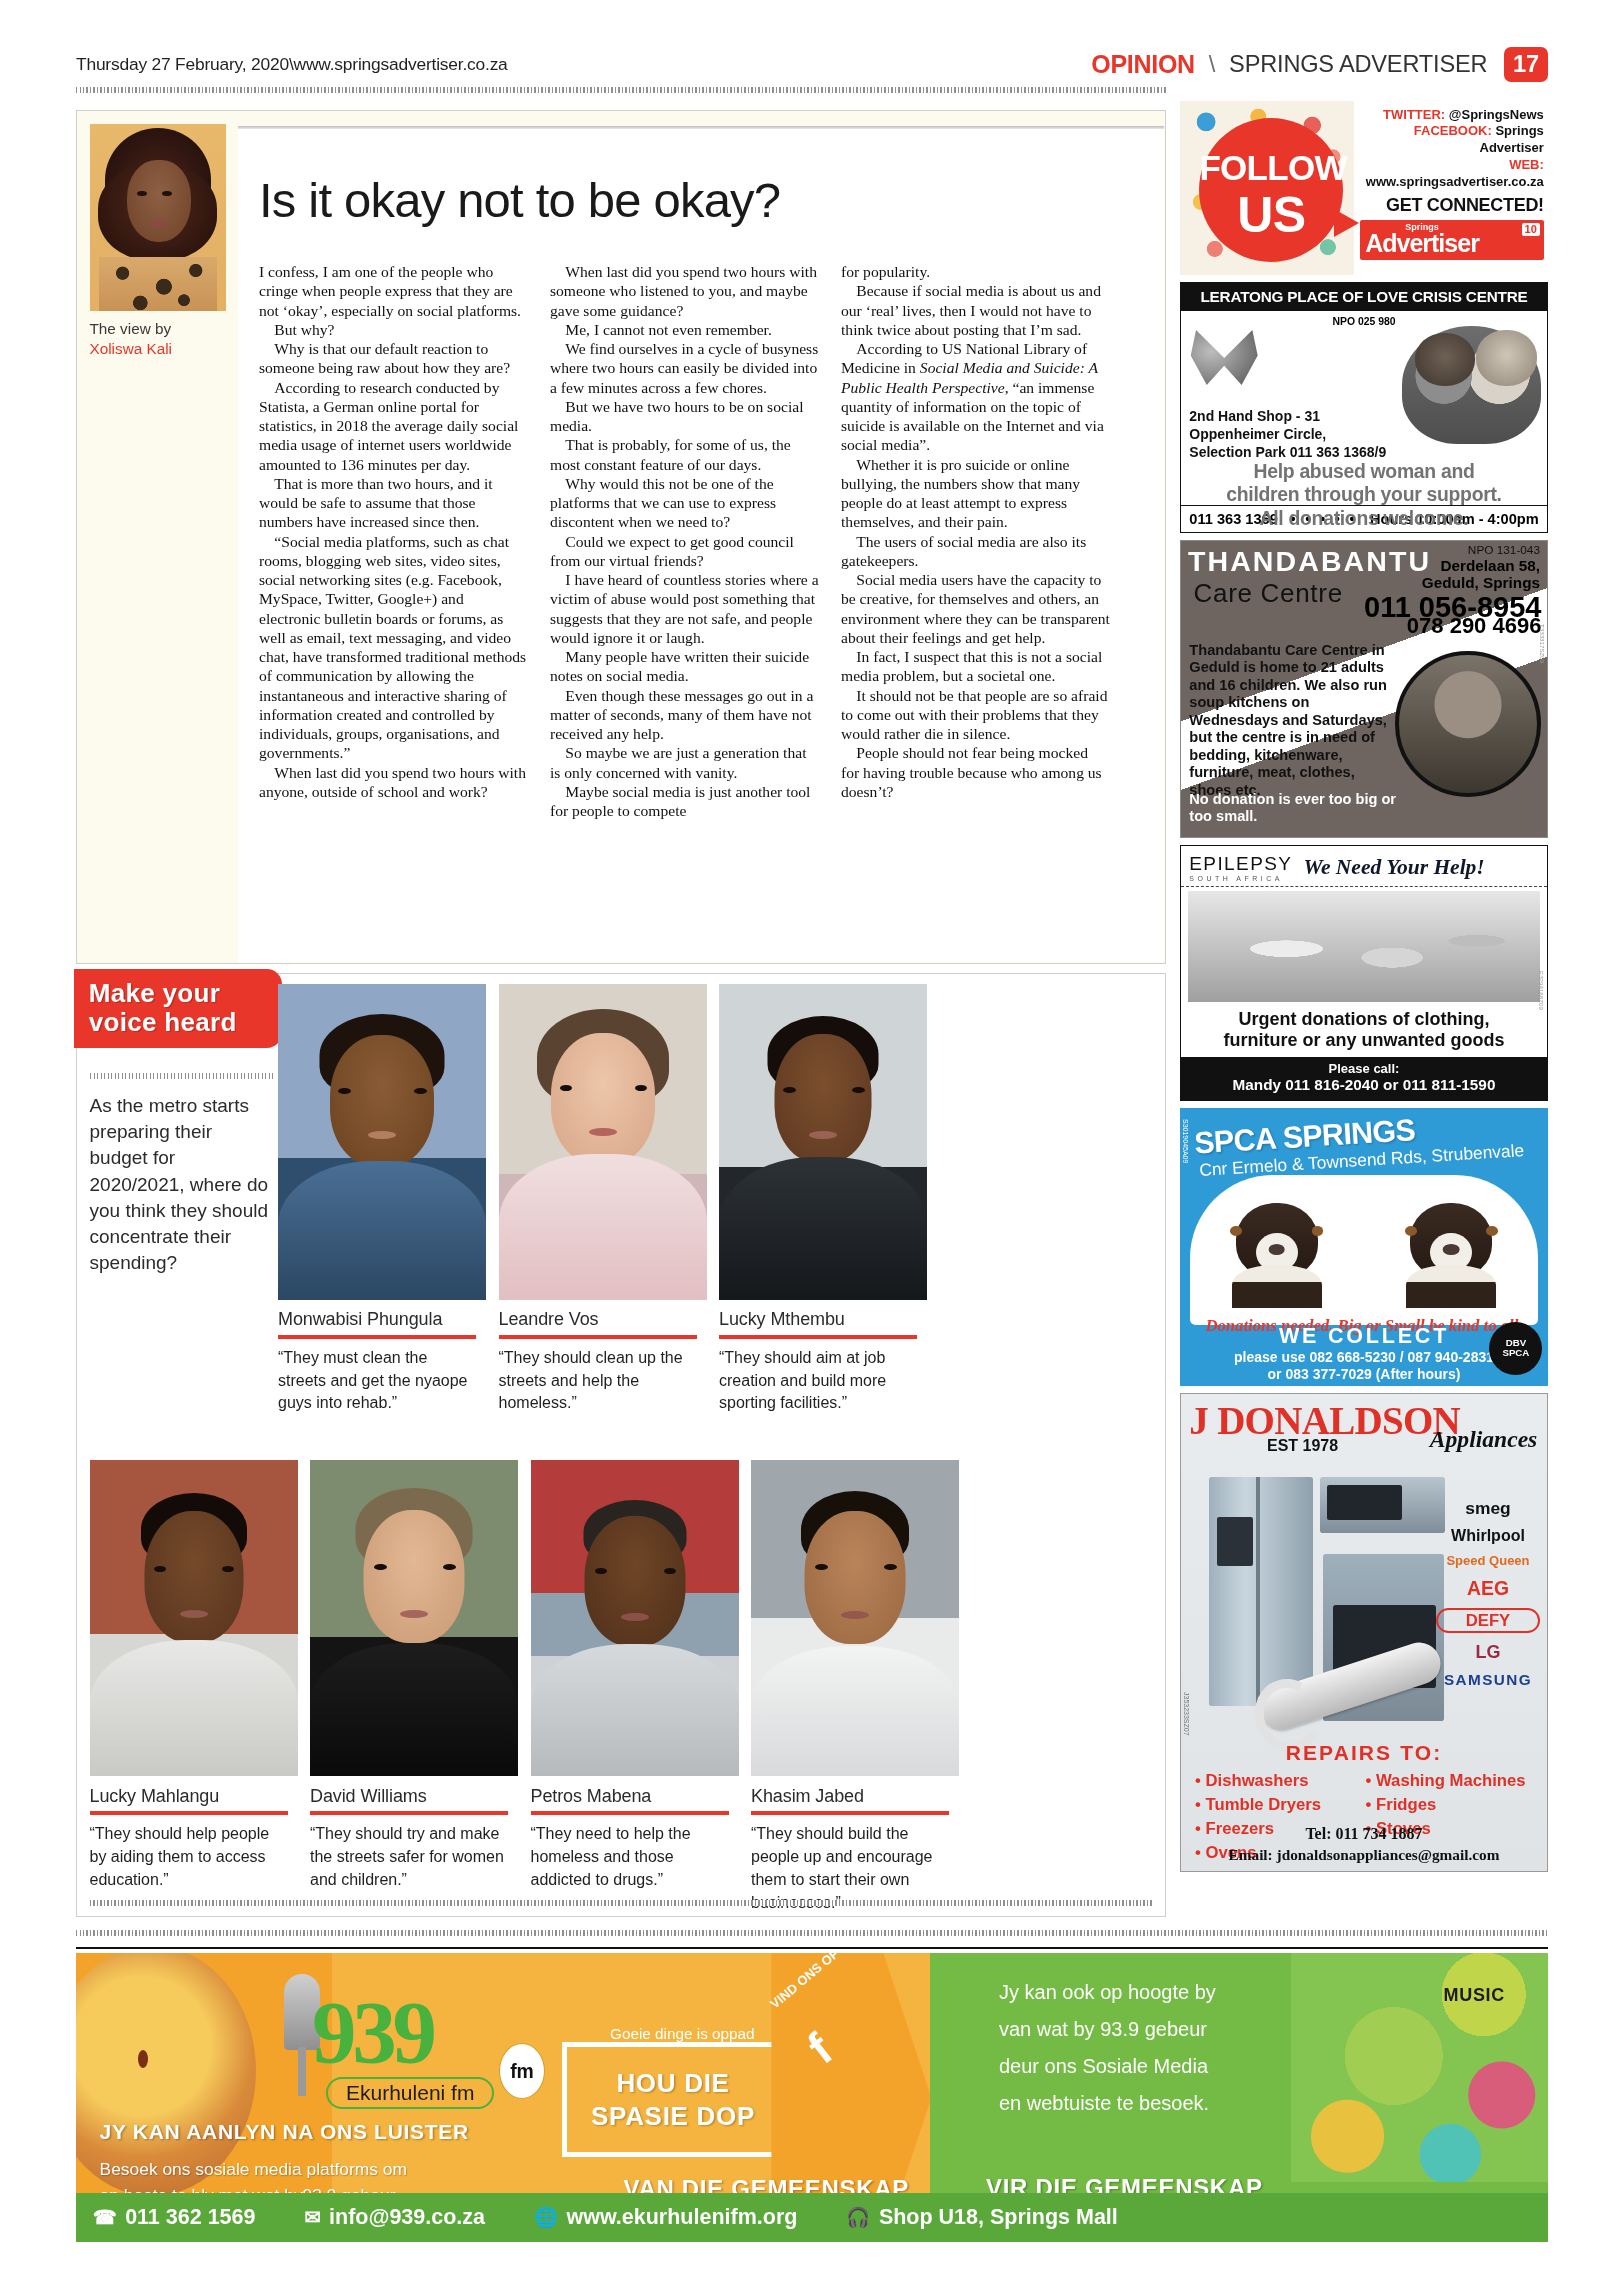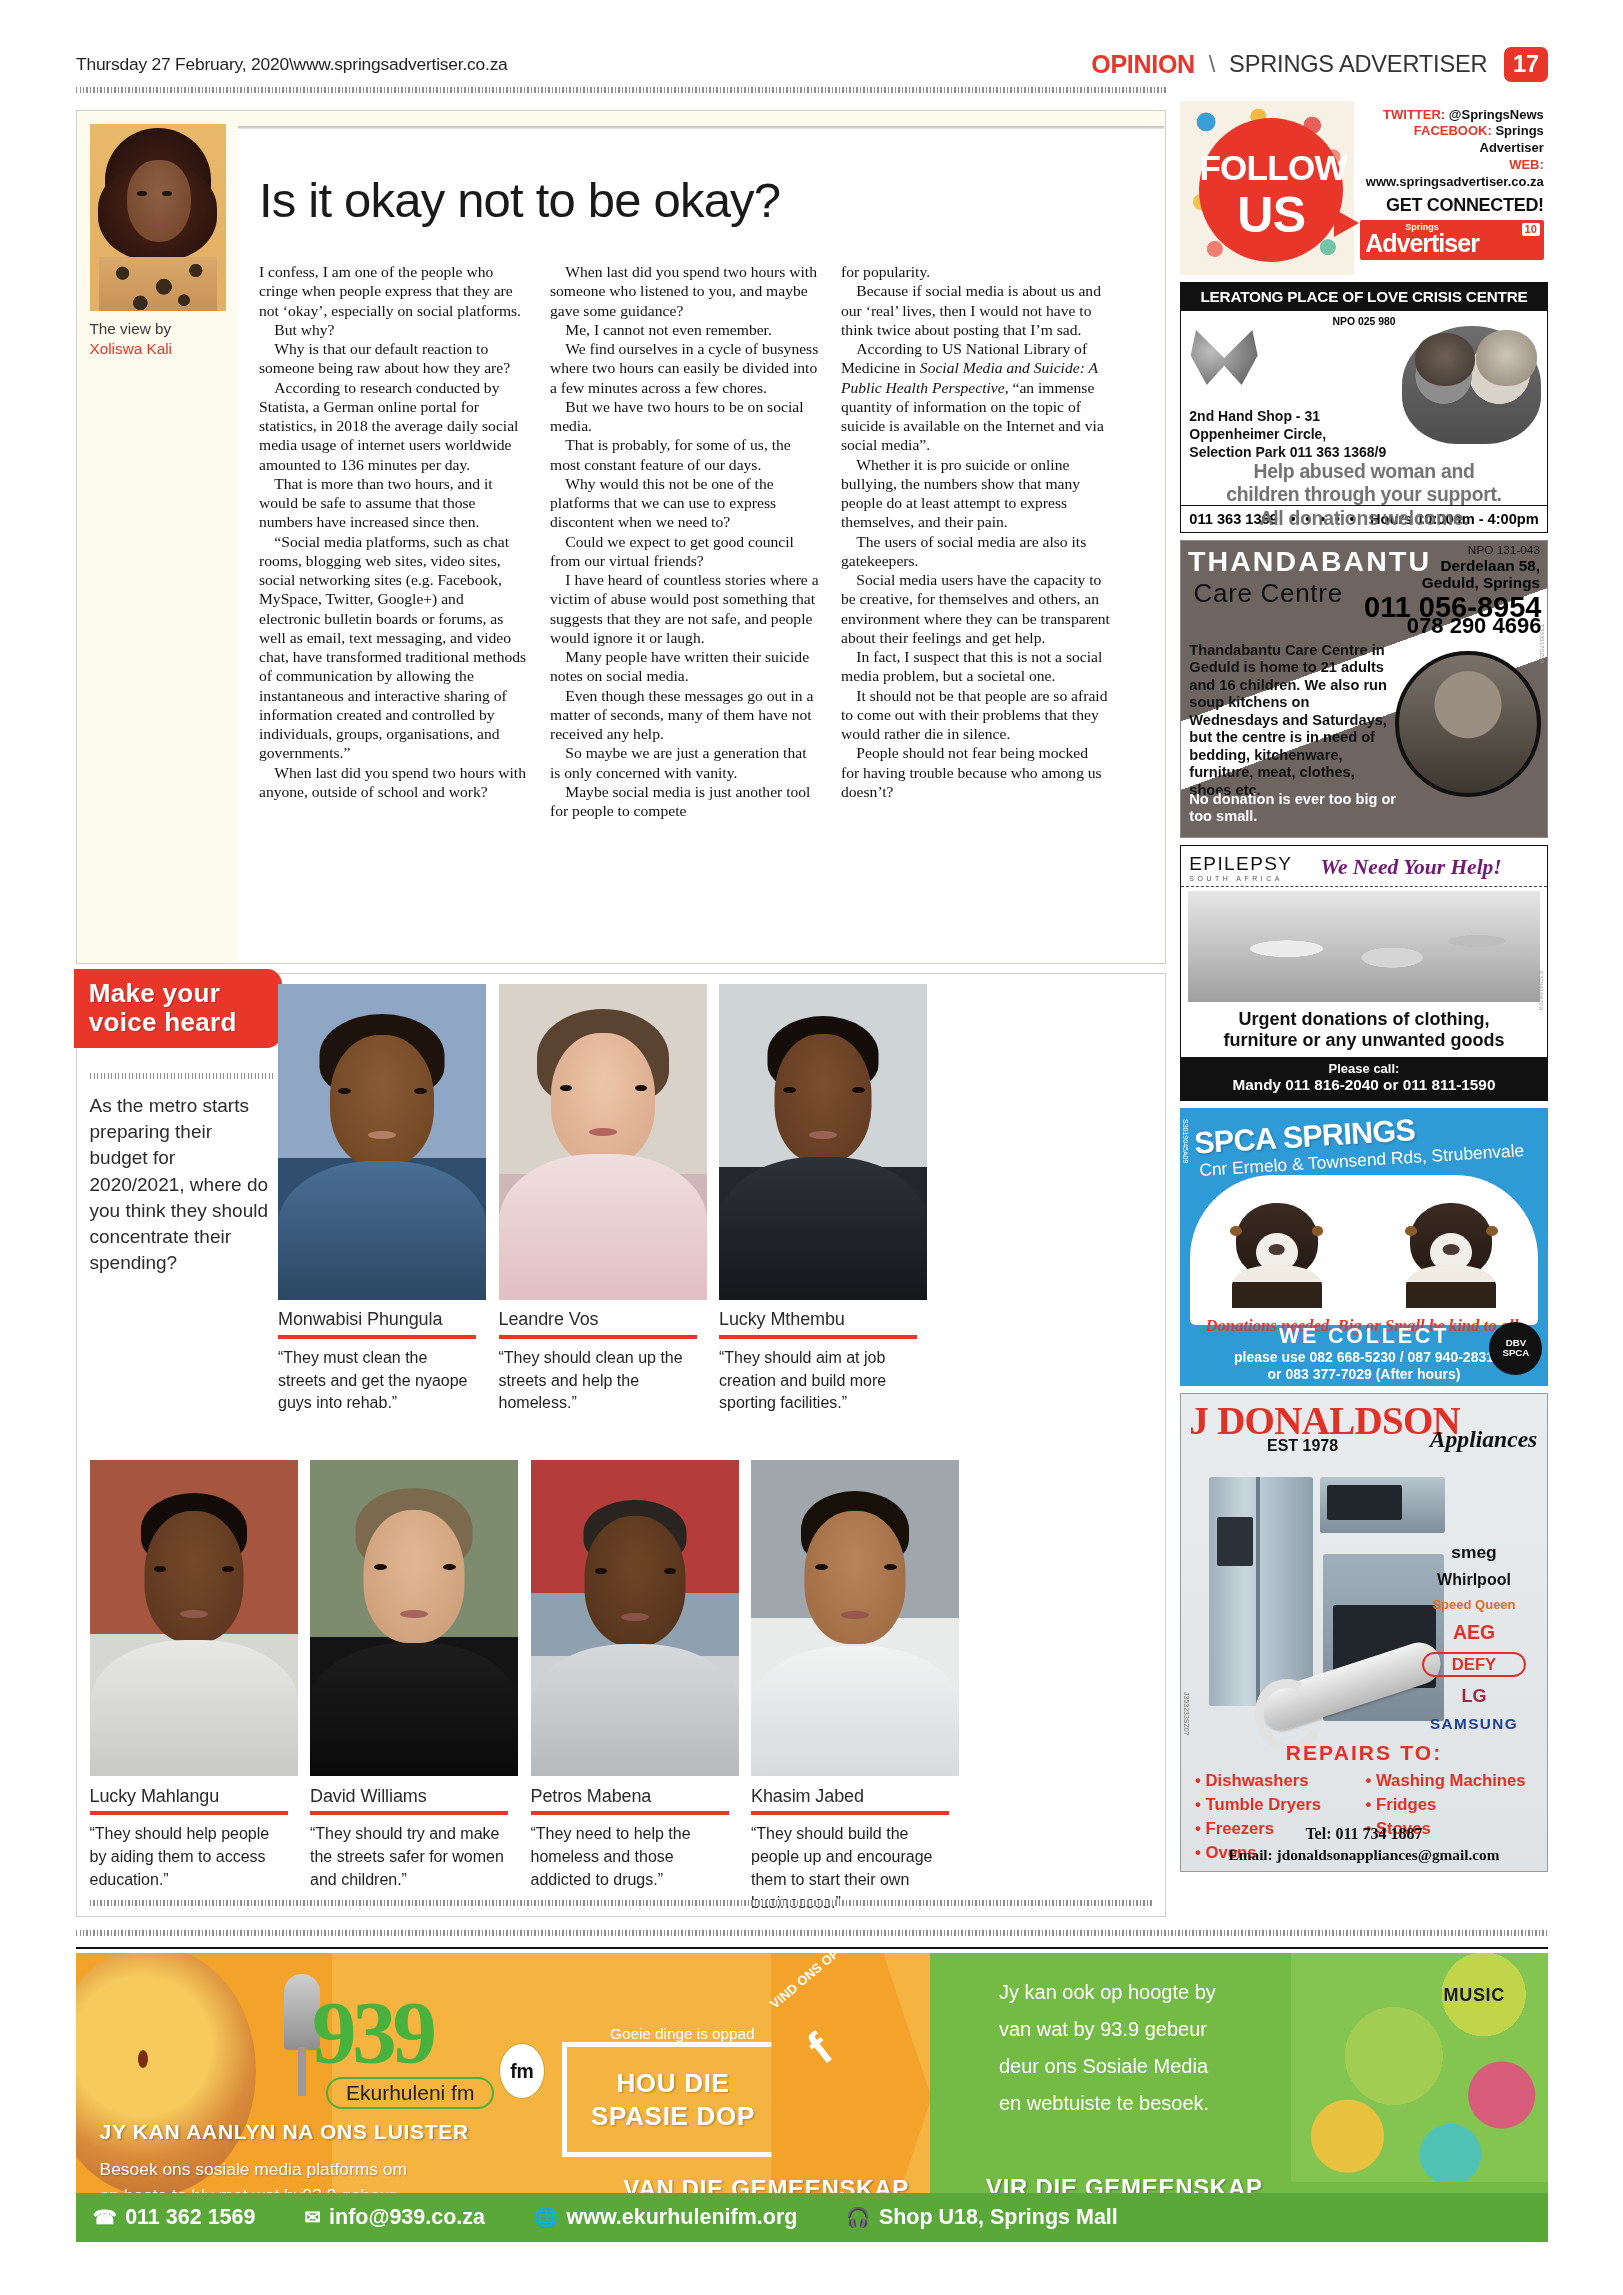--- a/index.html
+++ b/index.html
@@ -198,21 +198,21 @@
      background:radial-gradient(circle at 50% 36%, #9b8f84 0 33px, transparent 34px),
                 linear-gradient(to bottom,#7b7369,#3c372f); }
   .th-code { position:absolute; right:1.4px; top:83px; font-size:6.2px; color:#999;
      writing-mode:vertical-rl; }
 
   
   .ad-epi { background:#fff; border:1.4px solid #111; position:relative; }
   .epi-top { display:flex; align-items:center; padding:7px 8.3px 4.2px; border-bottom:0.7px dashed #444;}
   .epi-logo { font-size:19px; letter-spacing:1.4px; color:#111; position:relative; }
   .epi-logo small { display:block; font-size:7px; letter-spacing:3.5px; color:#555; }
-  .epi-need { margin-left:28px; font-size:21.5px; font-style:italic; font-weight:700; color:#701a75;
+  .epi-need { margin-left:11px; font-size:21.5px; font-style:italic; font-weight:700; color:#0f172a;
               font-family:"Liberation Serif", serif; }
   .epi-img { height:111px; margin:4.2px 7px;
      background:
        radial-gradient(ellipse at 28% 52%, #ececec 0 36px, transparent 37px),
        radial-gradient(ellipse at 58% 60%, #d5d5d5 0 30.5px, transparent 31px),
        radial-gradient(ellipse at 82% 45%, #bdbdbd 0 28px, transparent 28.5px),
        linear-gradient(to bottom,#e7e7e7,#9f9f9f); }
   .epi-urgent { text-align:center; font-size:18px; font-weight:700; line-height:1.18; padding:2.8px 4.2px 5.6px; color:#111;}
   .epi-foot { background:#111; color:#fff; text-align:center; padding:4.2px 2.8px 5.6px; }
   .epi-foot .pc { font-size:13px; font-weight:700; }
@@ -266,21 +266,21 @@
      background:linear-gradient(to bottom,#b6c4cd,#7f8e99); border-radius:2.8px; }
   .jd-micro .win { position:absolute; left:7px; top:8.3px; width:75px;height:35px;background:#20262b;border-radius:2.1px;}
   .jd-stove { position:absolute; left:142px; top:160px; width:121px; height:167px;
      background:linear-gradient(to bottom,#9fb0bd,#7b8a95); border-radius:2.8px;}
   .jd-stove .ov { position:absolute; left:9.7px; top:51px; width:103px;height:83px;background:#20262b;border-radius:2.8px;}
   .jd-wrench { position:absolute; left:76px; top:271px; width:187px; height:42px;
      background:linear-gradient(to bottom,#f2f2f2,#b9b9b9); border-radius:21px; transform:rotate(-18deg);
      box-shadow:0 1.4px 2.8px rgba(0,0,0,.25); }
   .jd-wrench:before { content:""; position:absolute; left:-8.3px; top:-7px; width:49px;height:56px;
      border:9.7px solid #e2e2e2; border-radius:50%; border-right-color:transparent; }
-  .jd-brands { position:absolute; right:21px; top:104px; width:104px; text-align:center;margin-top:44px; }
+  .jd-brands { position:absolute; right:7px; top:104px; width:104px; text-align:center; }
   .jd-brands div { margin-bottom:8.3px; font-weight:700; }
   .b-smeg { font-size:17.4px; color:#111; }
   .b-whirl { font-size:16px; color:#111; }
   .b-speed { font-size:13px; color:#e06a1f; }
   .b-aeg { font-size:19.4px; color:#e03127; }
   .b-defy { font-size:16.7px; color:#e03127; border:2.1px solid #e03127; border-radius:16.7px; padding:0.7px 0; }
   .b-lg { font-size:18px; color:#9b2a44; }
   .b-sam { font-size:15.3px; color:#1b3f94; letter-spacing:1.4px; }
   .jd-rep { position:absolute; left:0; right:0; top:347px; text-align:center; color:#e03127;
      font-size:21px; font-weight:700; letter-spacing:2.1px; }

